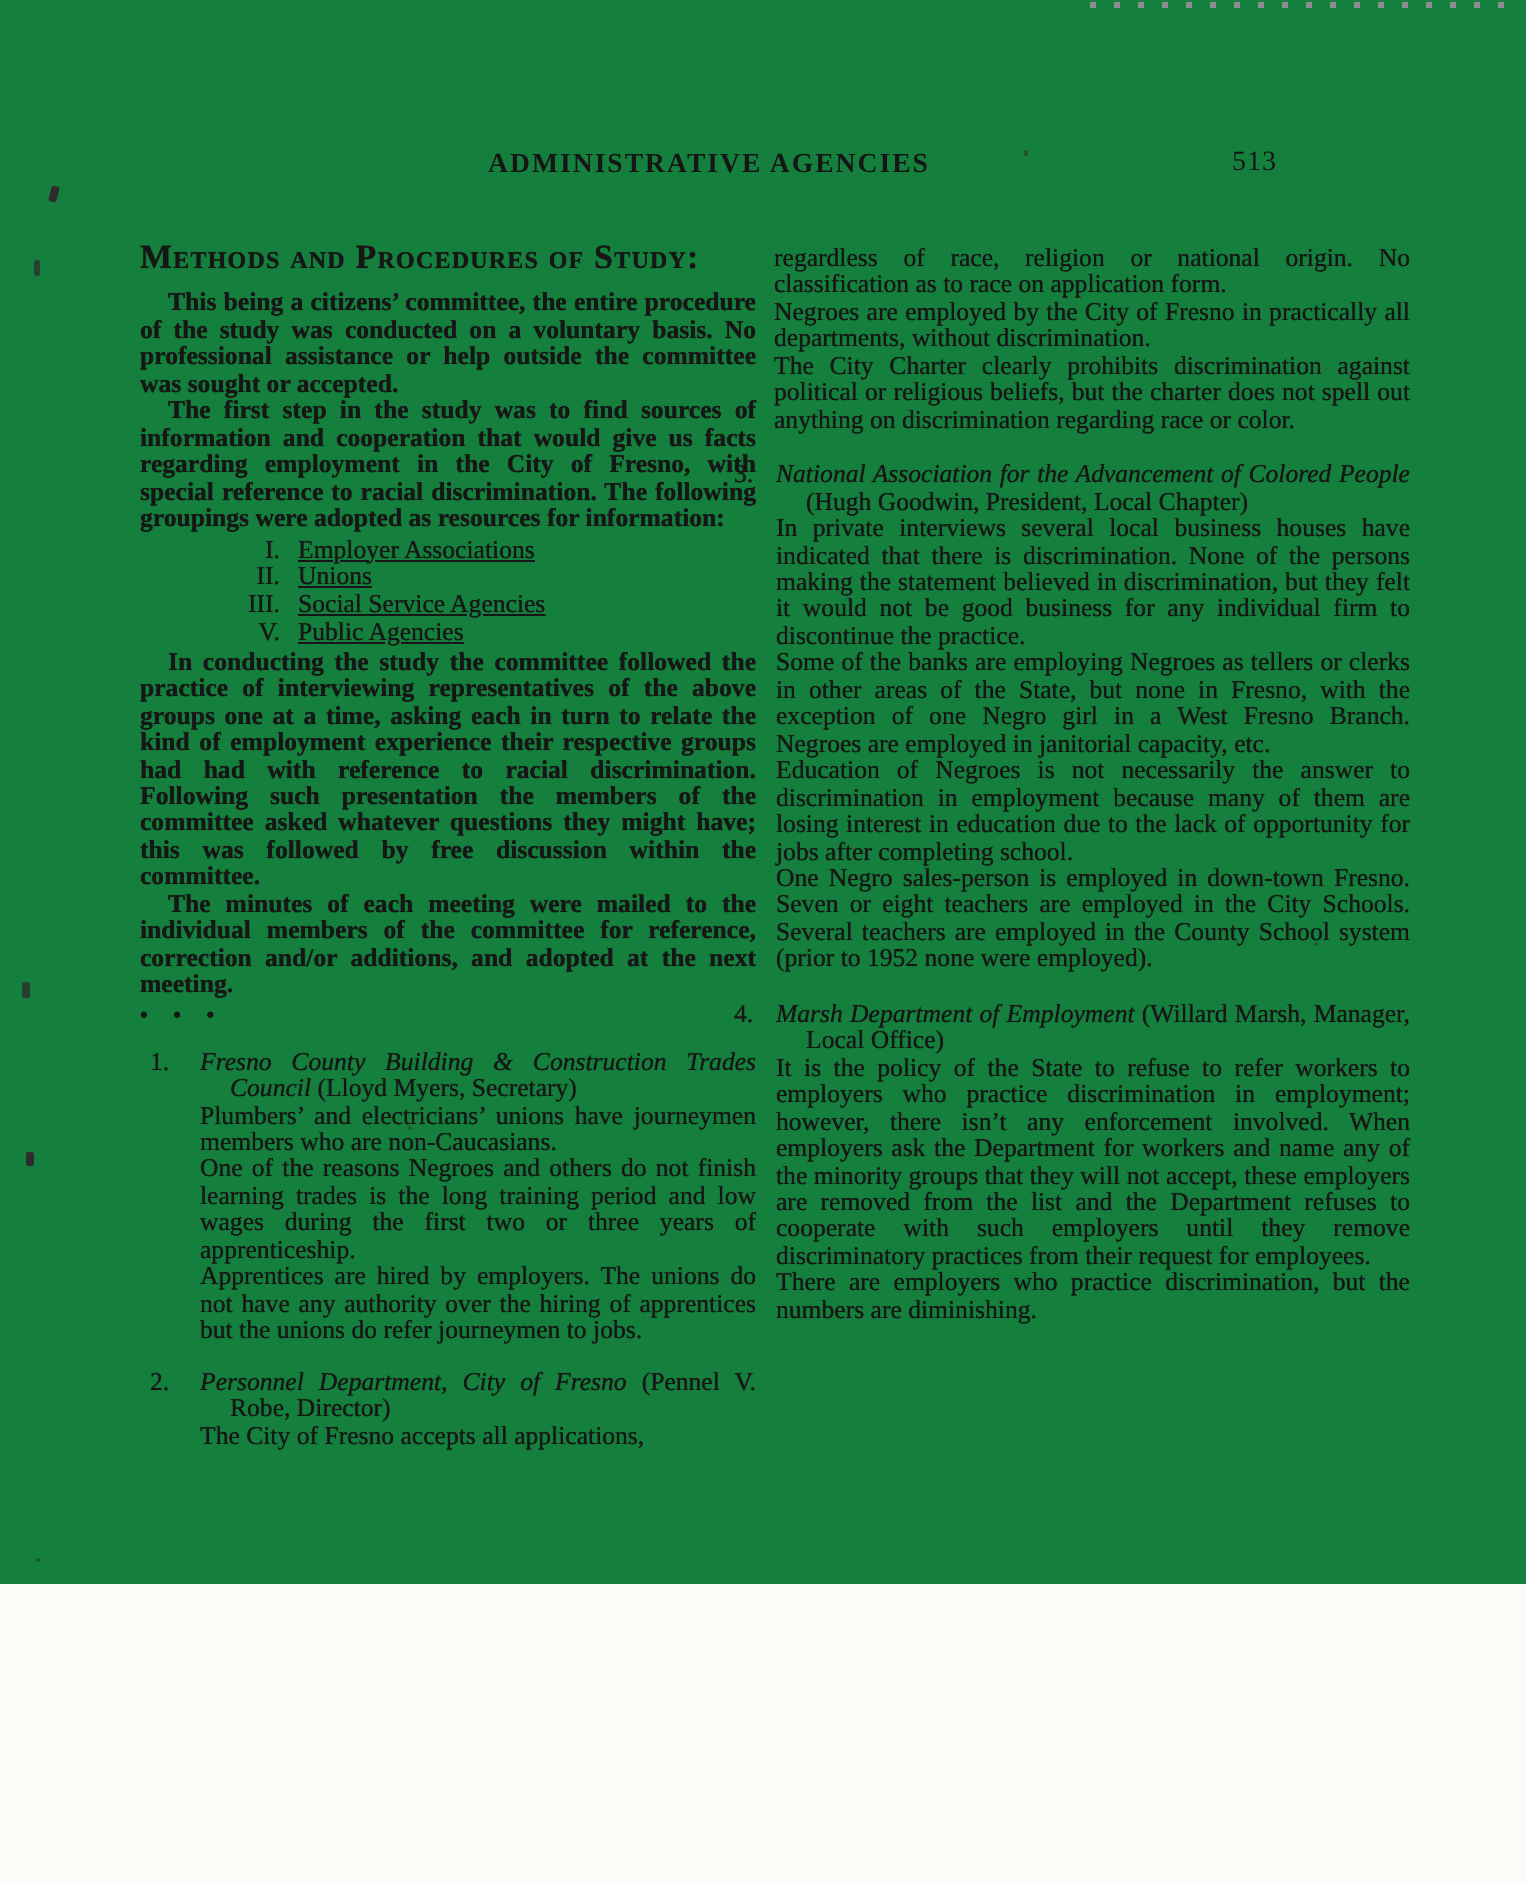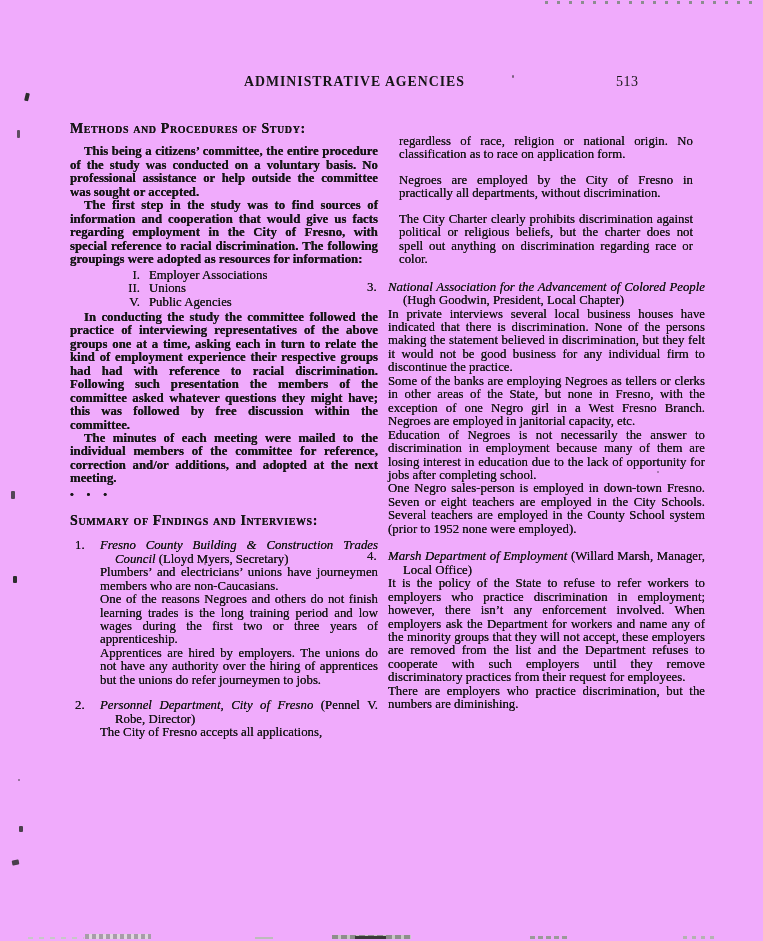--- a/index.html
+++ b/index.html
@@ -2,21 +2,21 @@
 <html><head>
 <meta charset="utf-8">
 <style>
   html,body { margin:0; padding:0; }
   body {
     width:763px; height:941px;
     background:#fbfbf8;
     font-family:"Liberation Serif","DejaVu Serif",serif;
     color:#161616;
   }
-  .page { position:relative; width:763px; height:941px; overflow:hidden; background:#f0abfc; }
+  .page { position:relative; width:763px; height:792px; overflow:hidden; background:#15803d; }
 
   
   .top-dotted {
     position:absolute; left:545px; top:1px; width:216px; height:3px;
     background:repeating-linear-gradient(90deg,#8d8d90 0 3px,transparent 3px 12px);
   }
   .art { position:absolute; }
   .speck { position:absolute; background:#2d2d2d; border-radius:1px; }
 
   
@@ -32,44 +32,44 @@
   
   .col {
     position:absolute; font-size:12.8px; line-height:13.45px;
     text-align:justify; text-shadow:0 0 0.4px currentColor;
   }
   .col.left  { left:70px;  top:122px; width:308px; }
   .col.right { left:367px; top:123px; width:338px; }
 
   .sc-head {
     font-variant:small-caps; font-weight:bold; letter-spacing:0.6px;
-    font-size:14px; text-align:left; margin:0;
+    font-size:17px; text-align:left; margin:0;
   }
   .h1 { margin-bottom:10px; }
   .h2 { margin-top:15px; margin-bottom:12px; }
 
   p.g { margin:0; text-indent:14px;font-weight:bold; }
 
   .roman { margin:2px 0 1px 0; }
   .rrow { display:flex; line-height:13.8px; }
   .rnum { width:70px; text-align:right; flex:none; }
-  .rlabel { margin-left:9px; }
+  .rlabel { margin-left:9px;text-decoration:underline; }
 
   .sep { margin-top:3px; font-size:11px; font-weight:bold; letter-spacing:5px; line-height:10px; text-align:left; }
 
   .item { position:relative; padding-left:30px; margin-top:12px; }
   .col.right .item { padding-left:21px; margin-top:14px; }
   .item .num { position:absolute; left:5px; top:0; }
   .col.right .item .num { left:0; }
   .ititle { font-style:italic; padding-left:15px; text-indent:-15px; text-align:justify; }
   .ititle .note { font-style:normal; }
   .item p { margin:0; }
 
   .cont { }
-  .cont p { margin:12px; padding-left:20px; }
+  .cont p { margin:0; padding-left:20px; }
 </style>
 </head>
 <body>
 
 <div class="page">
 
   <div class="top-dotted"></div>
 
   <div class="running-title">ADMINISTRATIVE AGENCIES</div>
   <div class="page-number">513</div>
@@ -83,31 +83,34 @@
     <div class="roman">
       <div class="rrow">
         <span class="rnum">I.</span>
         <span class="rlabel">Employer Associations</span>
       </div>
       <div class="rrow">
         <span class="rnum">II.</span>
         <span class="rlabel">Unions</span>
       </div>
       <div class="rrow">
+        <span class="rnum">III.</span>
+        <span class="rlabel">Social Service Agencies</span>
+      </div>
+      <div class="rrow">
         <span class="rnum">V.</span>
         <span class="rlabel">Public Agencies</span>
       </div>
     </div>
 
     <p class="g">In conducting the study the committee followed the practice of interviewing representatives of the above groups one at a time, asking each in turn to relate the kind of employment experience their respective groups had had with reference to racial discrimination. Following such presentation the members of the committee asked whatever questions they might have; this was followed by free discussion within the committee.</p>
     <p class="g">The minutes of each meeting were mailed to the individual members of the committee for reference, correction and/or additions, and adopted at the next meeting.</p>
 
     <div class="sep">• • •</div>
 
-    <div class="sc-head h2">Summary of Findings and Interviews:</div>
 
     <div class="item">
       <span class="num">1.</span>
       <div class="ititle"><span>Fresno County Building &amp; Construction Trades Council</span><span class="note"> (Lloyd Myers, Secretary)</span></div>
       <p>Plumbers’ and electricians’ unions have journeymen members who are non-Caucasians.</p>
       <p>One of the reasons Negroes and others do not finish learning trades is the long training period and low wages during the first two or three years of apprenticeship.</p>
       <p>Apprentices are hired by employers. The unions do not have any authority over the hiring of apprentices but the unions do refer journeymen to jobs.</p>
     </div>
 
     <div class="item">

